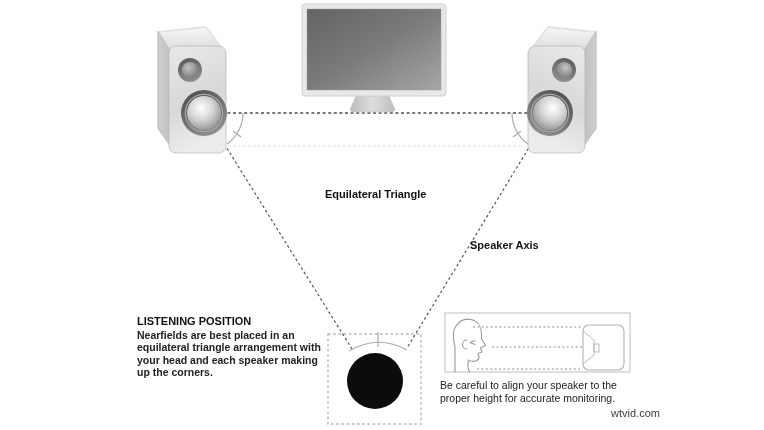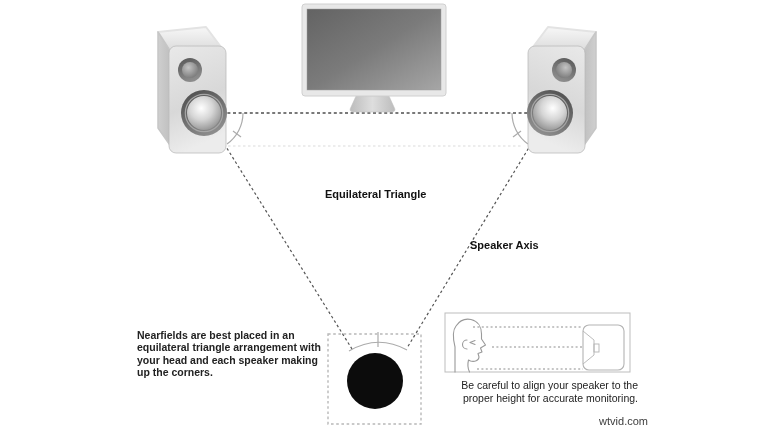--- a/index.html
+++ b/index.html
@@ -3,21 +3,21 @@
 <meta charset="utf-8">
 <style>
   html,body{margin:0;padding:0;background:#ffffff;}
   #canvas{
     position:relative;width:672px;height:430px;background:#ffffff;overflow:hidden;
     font-family:"Liberation Sans",sans-serif;color:#1a1a1a;
   }
   #diagram-svg{position:absolute;left:0;top:0;}
   .lbl{position:absolute;font-size:11px;font-weight:bold;color:#111;white-space:nowrap;}
   .para{position:absolute;font-size:10.5px;line-height:12.4px;color:#222;white-space:pre-line;}
-  .caption{position:absolute;font-size:10.5px;line-height:13px;color:#222;white-space:pre-line;text-align:right;}
+  .caption{position:absolute;font-size:10.5px;line-height:13px;color:#222;white-space:pre-line;text-align:left;}
   .watermark{position:absolute;font-size:11px;color:#3c3c3c;}
 </style>
 </head>
 <body>
 
 <div id="canvas">
 
   <svg id="diagram-svg" width="764" height="430" viewBox="0 0 764 430">
     <defs>
       <linearGradient id="topGrad" x1="0" y1="0" x2="0" y2="1">
@@ -123,24 +123,25 @@
         <line x1="492" y1="347" x2="583" y2="347"></line>
         <line x1="477" y1="369" x2="583" y2="369"></line>
       </g>
     </g>
   </svg>
 
   <div class="lbl" style="left:325px;top:188px;">Equilateral Triangle</div>
 
   <div class="lbl" style="left:470px;top:239px;">Speaker Axis</div>
 
+  <div class="lbl" style="left:137px;top:315px;">LISTENING POSITION</div>
 
   <div class="para" style="left:137px;top:329px;width:195px;font-weight:bold;">Nearfields are best placed in an
 equilateral triangle arrangement with
 your head and each speaker making
 up the corners.</div>
 
   <div class="caption" style="left:440px;top:379px;width:198px;">Be careful to align your speaker to the
 proper height for accurate monitoring.</div>
 
-  <div class="watermark" style="right:24px;top:407px;margin-top:8px;">wtvid.com</div>
+  <div class="watermark" style="right:12px;top:407px;">wtvid.com</div>
 
 </div>
 
 </body></html>

